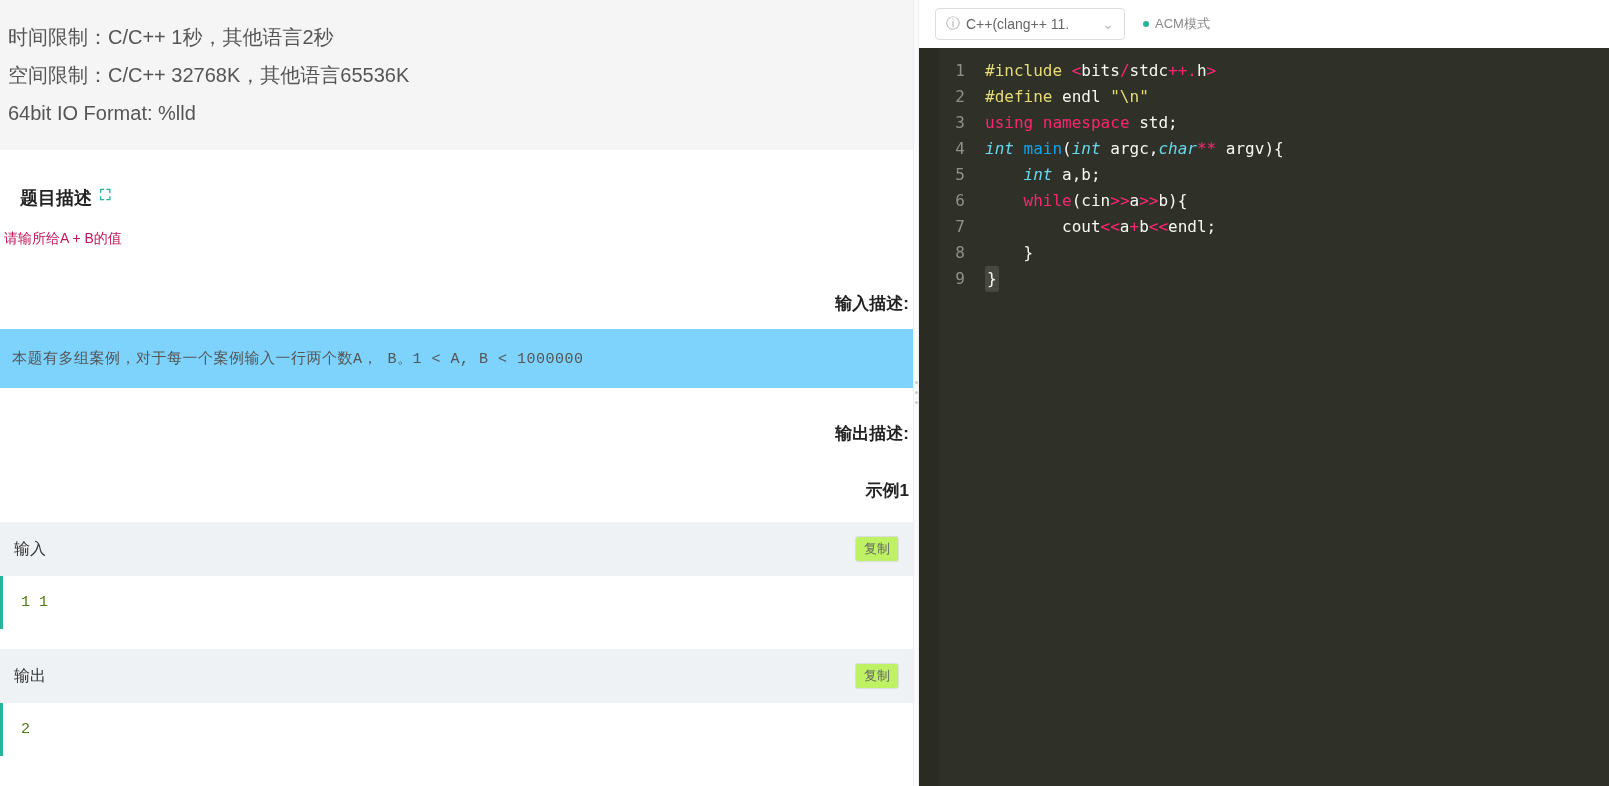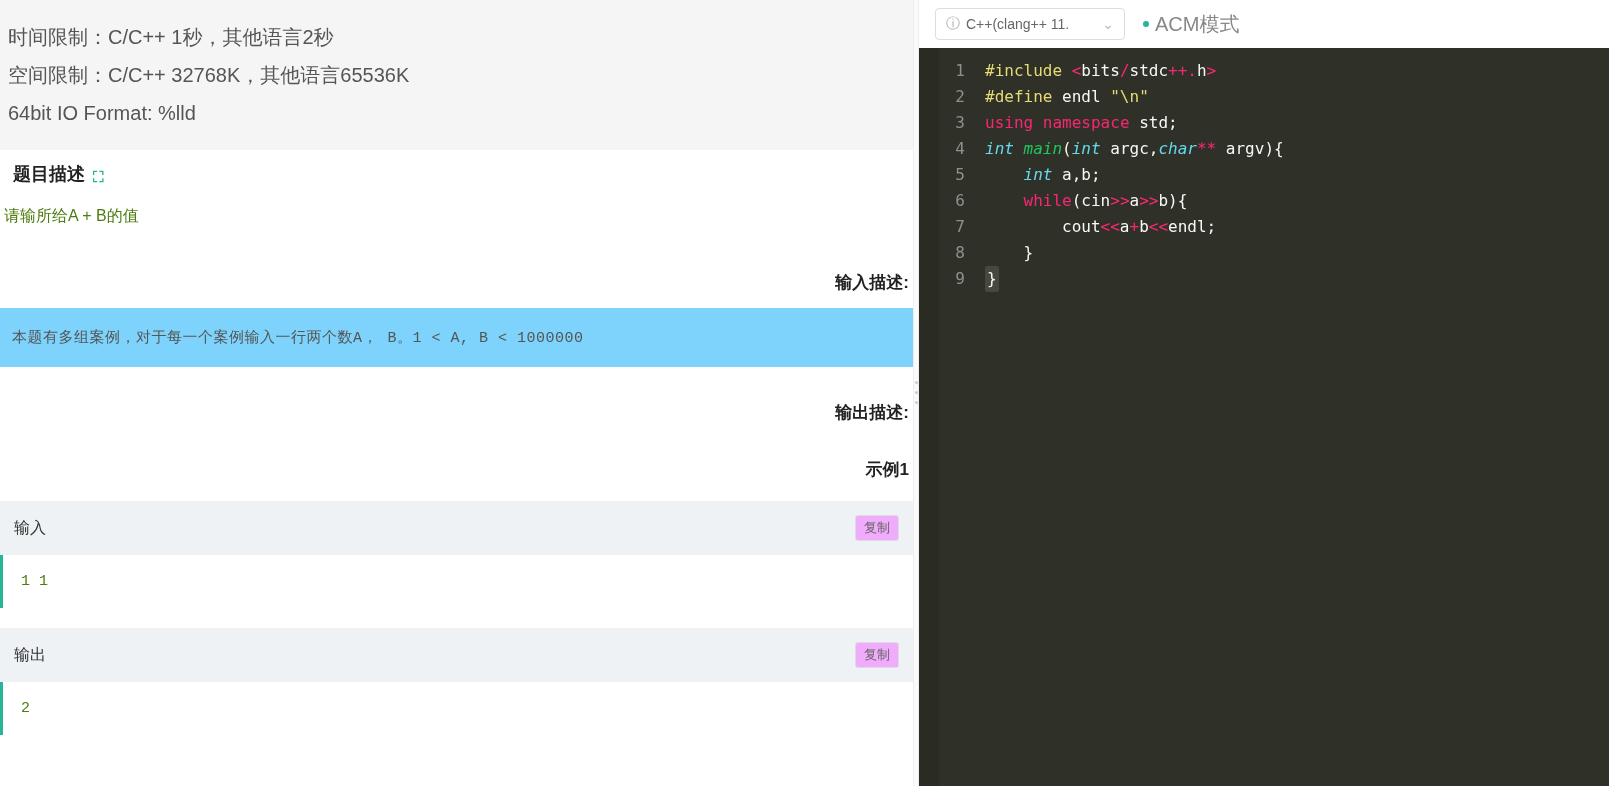--- a/index.html
+++ b/index.html
@@ -20,34 +20,34 @@
       background: #f5f5f5;
       padding: 18px 8px;
       color: #555;
       font-size: 20px;
       line-height: 1.9;
     }
     .section-heading {
       font-size: 18px;
       font-weight: 600;
       color: #222;
-      margin: 12px 0 0 0;
-      padding: 0 13px;
-      display: flex;
-      align-items: flex-end;
+      margin: 36px 0 0 0;
+      padding: 0 20px;
+      display: flex;
+      align-items: flex-start;
       gap: 8px;
     }
     .expand-icon {
       color: #26b59a;
       font-size: 15px;
     }
     .problem-text {
       padding: 20px 4px 10px 4px;
-      color: #4d7c0f;
-      font-size: 16px;
+      color: #be185d;
+      font-size: 14px;
     }
     .sub-heading {
       font-size: 17px;
       font-weight: 600;
       color: #222;
       margin: 34px 0 0 0;
       padding: 0 4px;
       text-align: right;
     }
     .desc-box {
@@ -66,21 +66,21 @@
     .example-header {
       background: #eff2f5;
       padding: 14px 14px;
       font-size: 16px;
       color: #333;
       display: flex;
       justify-content: space-between;
       align-items: center;
     }
     .copy-btn {
-      background: #f0abfc;
+      background: #bef264;
       border: 1px solid #ddd;
       border-radius: 3px;
       padding: 3px 8px;
       font-size: 13px;
       color: #666;
       cursor: pointer;
     }
     .example-content {
       padding: 18px 18px;
       border-left: 3px solid #26b59a;
@@ -149,21 +149,21 @@
       color: #aaa;
       font-size: 14px;
     }
     .chevron {
       color: #bbb;
     }
     .mode-label {
       display: flex;
       align-items: center;
       gap: 6px;
-      font-size: 20px;
+      font-size: 13px;
       color: #888;
     }
     .dot {
       width: 6px;
       height: 6px;
       border-radius: 50%;
       background: #26b59a;
     }
     .editor-area {
       flex: 1;
@@ -190,21 +190,21 @@
       padding: 10px 10px;
       color: #f8f8f2;
       white-space: pre;
       flex: 1;
     }
     .code-line { height: 26px; }
     .tok-pre { color: #e6db74; }
     .tok-kw { color: #f92672; }
     .tok-type { color: #66d9ef; font-style: italic; }
     .tok-str { color: #e6db74; }
-    .tok-fn { color: #22c55e; font-style: italic; }
+    .tok-fn { color: #0ea5e9; }
     .tok-id { color: #f8f8f2; }
     .tok-op { color: #f92672; }
     .tok-punc { color: #f8f8f2; }
     .highlight-last { background: #49483e; display: inline-block; padding: 0 2px; border-radius: 2px; }
   </style>
 </head>
 <body>
 
 <div class="left-panel">
   <div class="constraints-box">

